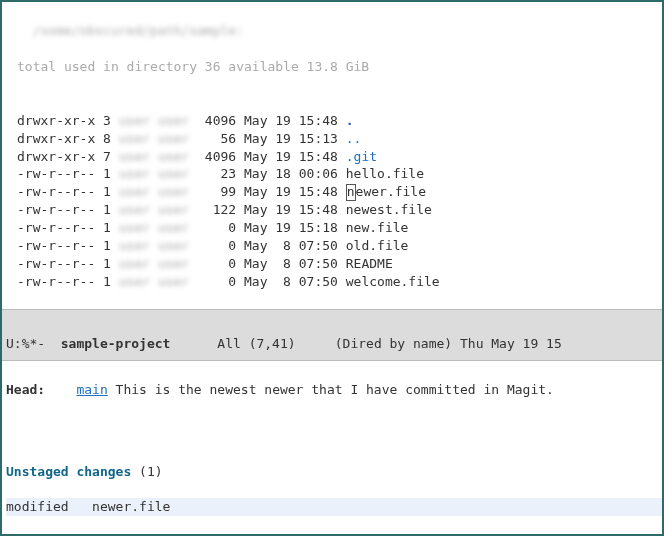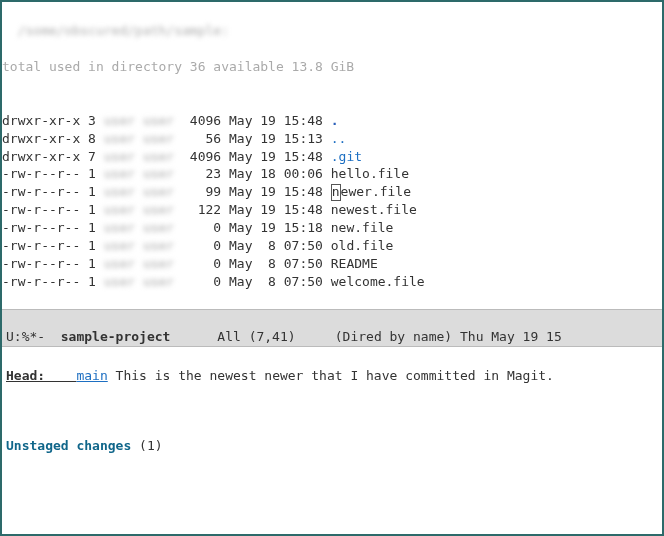--- a/index.html
+++ b/index.html
@@ -8,40 +8,40 @@
     font-size: 13px;
     line-height: 1.38;
     background: #fff;
     color: #333;
     width: 664px;
     height: 536px;
     border: 2px solid #2d6a6a;
     overflow: hidden;
   }
   .pane { white-space: pre; }
-  .dired { padding: 2px 0 0 0; position: relative; }
+  .dired { padding: 2px 0 0 15px; position: relative; }
   .gray { color: #aaa; }
   .blurred { filter: blur(2.5px); }
   .dir { color: #2a5fb9; font-weight: bold; }
   .link { color: #1d6fc2; }
   .cursor-box { border: 1px solid #555; padding: 0 0px; display: inline-block; line-height: 1.1; }
   .modeline {
     background: #dcdcdc;
     color: #333;
-    padding: 0 4px;
+    padding: 7px 4px;
     white-space: pre;
     font-weight: normal;
     border-top: 1px solid #bbb;
     border-bottom: 1px solid #bbb;
   }
   .modeline .bold { font-weight: bold; }
   .magit { padding: 2px 0 0 4px; }
-  .magit-head-label { font-weight: bold; text-decoration: underline; }
+  .magit-head-label { font-weight: bold; }
   .magit-branch { color: #1d6fc2; text-decoration: underline; }
-  .section-hdr { color: #10668a; font-weight: bold; margin-top: 16px; }
+  .section-hdr { color: #10668a; font-weight: bold; margin-top: 28px; }
   .count { color: #333; font-weight: normal; }
   .mod-line { color: #333; background: #eaf1fa; display: block; }
   .row { display: block; }
 </style>
 </head>
 <body>
 
 <div class="pane dired">
   <span class="blurred gray">/some/obscured/path/sample:</span>
   <div class="row"><span class="gray">total used in directory 36 available 13.8 GiB</span></div>
@@ -49,20 +49,21 @@
 </div>
 
 <div class="modeline">
 <span>U:%*-  </span><span class="bold">sample-project</span><span>      All (7,41)</span><span>     (Dired by name) </span><span>Thu May 19 15</span>
 </div>
 
 <div class="pane magit">
 <span class="row"><span class="magit-head-label">Head:    </span><span class="magit-branch">main</span><span> This is the newest newer that I have committed in Magit.</span></span>
 
 <div class="section-hdr"><span>Unstaged changes</span><span class="count"> (1)</span></div>
+<div id="unstaged-list"><span class="mod-line">modified   newer.file</span></div>
 
 <div class="staged-block">
 
 
 </div>
 
 
 
 </div>
 

